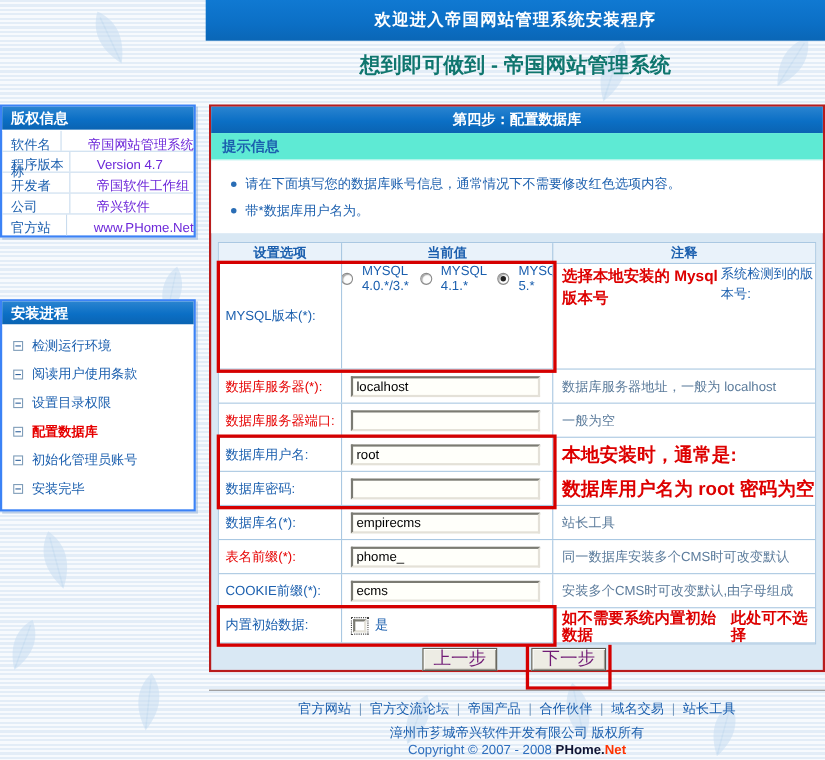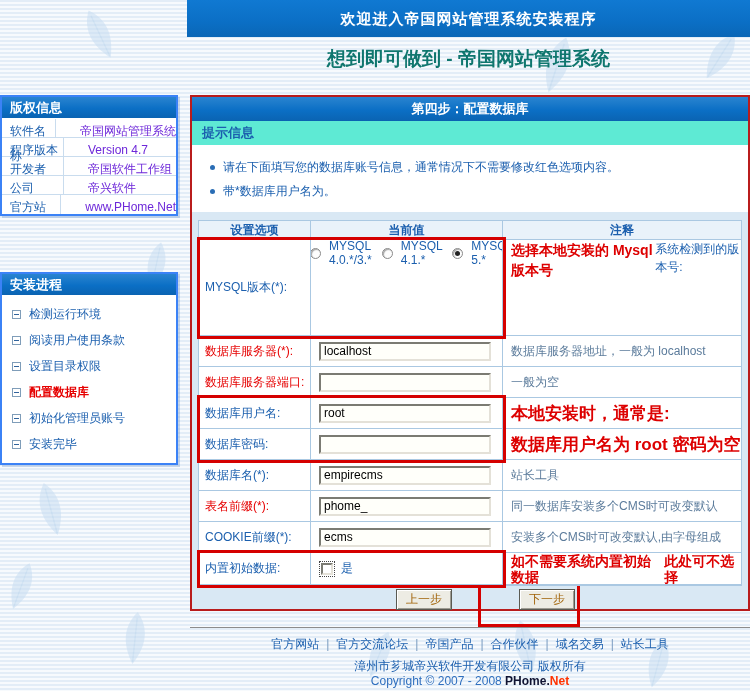--- a/index.html
+++ b/index.html
@@ -102,23 +102,23 @@
     width: 11px; height: 11px; border-radius: 50%; background: #fdfdfd;
     border: 1px solid #8a8a8a; box-shadow: inset 1px 1px 1px rgba(0,0,0,.35);
     margin: 0 8px 0 10px; position: relative; flex: 0 0 auto;
   }
   .radio.checked::after { content: ""; position: absolute; left: 2px; top: 2px; width: 5px; height: 5px; border-radius: 50%; background: #222; }
   .cbx-outline { display: inline-block; border: 1px dotted #444; padding: 1px; margin-right: 6px; }
   .cbx { display: block; width: 12px; height: 12px; background: #fff; border: 2px solid; border-color: #7b7b73 #e4e1d8 #e4e1d8 #7b7b73; }
 
   .btn-row { height: 24px; display: flex; justify-content: center; align-items: center; gap: 26px; margin-top: 1px; }
   .ui-btn {
-    background: #edece4; color: #a16207; font-family: inherit; font-size: 12px;
+    background: #edece4; color: #701a75; font-family: inherit; font-size: 16px;
     border: 1px solid #5a5a52; padding: 2px 9px; line-height: 15px;
-    box-shadow: inset 1px 1px 0 #fff, inset -1px -1px 0 #9e9c93; cursor: pointer; margin-left: 36px;
+    box-shadow: inset 1px 1px 0 #fff, inset -1px -1px 0 #9e9c93; cursor: pointer;
   }
   .next-wrap { border: 3px solid #d50000; padding: 14px 2px; display: inline-block; }
 
   
   .red-box { position: absolute; border: 3px solid #d50000; pointer-events: none; z-index: 20; }
   #rb-mysql   { top: 16px;  left: -2px; width: 309px; height: 102px; }
   #rb-userpwd { top: 174px; left: -2px; width: 309px; height: 68px; }
   #rb-builtin { top: 329px; left: -2px; width: 309px; height: 38px; }
 
   

